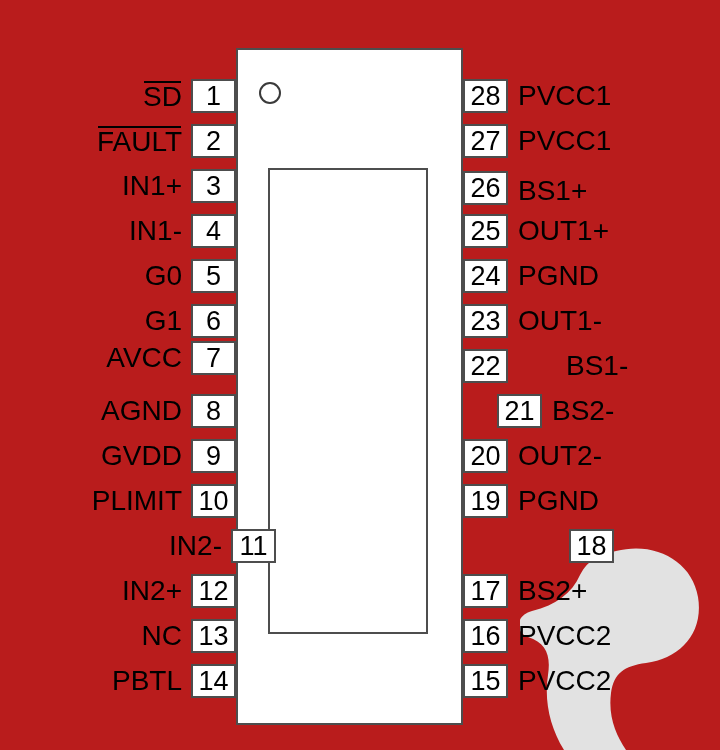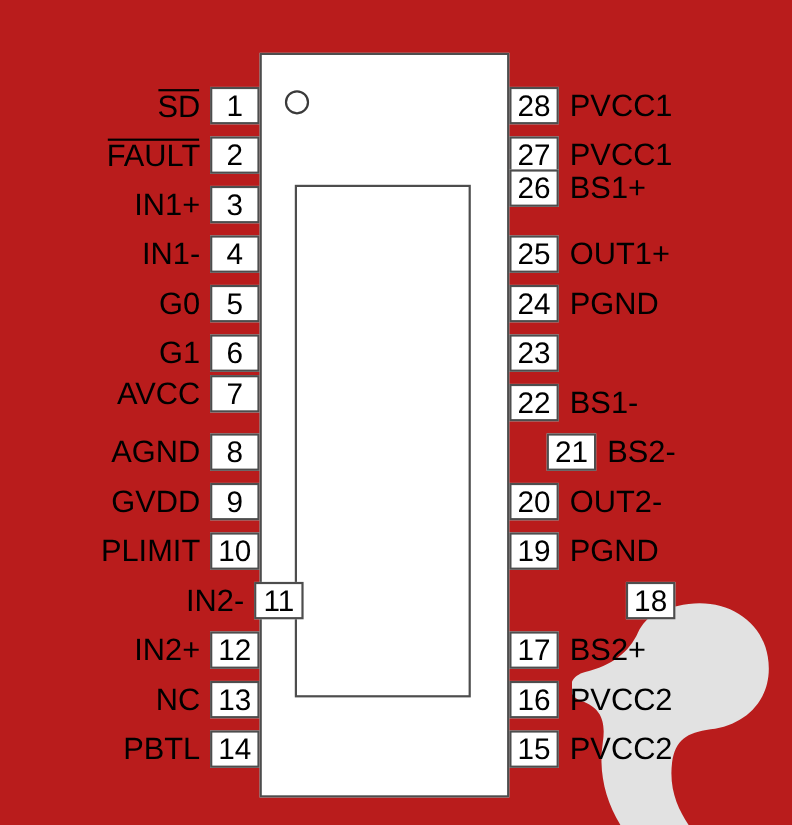--- a/index.html
+++ b/index.html
@@ -195,36 +195,37 @@
         <div class="pin-box">14</div>
       </div>
       <div class="pin-row right" style="top: 79px;">
         <div class="pin-box">28</div>
         <div class="pin-label">PVCC1</div>
       </div>
       <div class="pin-row right" style="top: 124px;">
         <div class="pin-box">27</div>
         <div class="pin-label">PVCC1</div>
       </div>
-      <div class="pin-row right" style="top: 154px;">
+      <div class="pin-row right" style="top: 171px; align-items: flex-end;">
         <div class="pin-box">26</div>
         <div class="pin-label">BS1+</div>
       </div>
       <div class="pin-row right" style="top: 214px;">
         <div class="pin-box">25</div>
         <div class="pin-label">OUT1+</div>
       </div>
       <div class="pin-row right" style="top: 259px;">
         <div class="pin-box">24</div>
         <div class="pin-label">PGND</div>
       </div>
       <div class="pin-row right" style="top: 304px;">
         <div class="pin-box">23</div>
-      </div>
-      <div class="pin-row right" style="top: 349px;">
+        <div class="pin-label">OUT1-</div>
+      </div>
+      <div class="pin-row right" style="top: 349px; gap: 48px;">
         <div class="pin-box">22</div>
         <div class="pin-label">BS1-</div>
       </div>
       <div class="pin-row right" style="top: 394px; margin-left: 34px;">
         <div class="pin-box">21</div>
         <div class="pin-label">BS2-</div>
       </div>
       <div class="pin-row right" style="top: 439px;">
         <div class="pin-box">20</div>
         <div class="pin-label">OUT2-</div>

